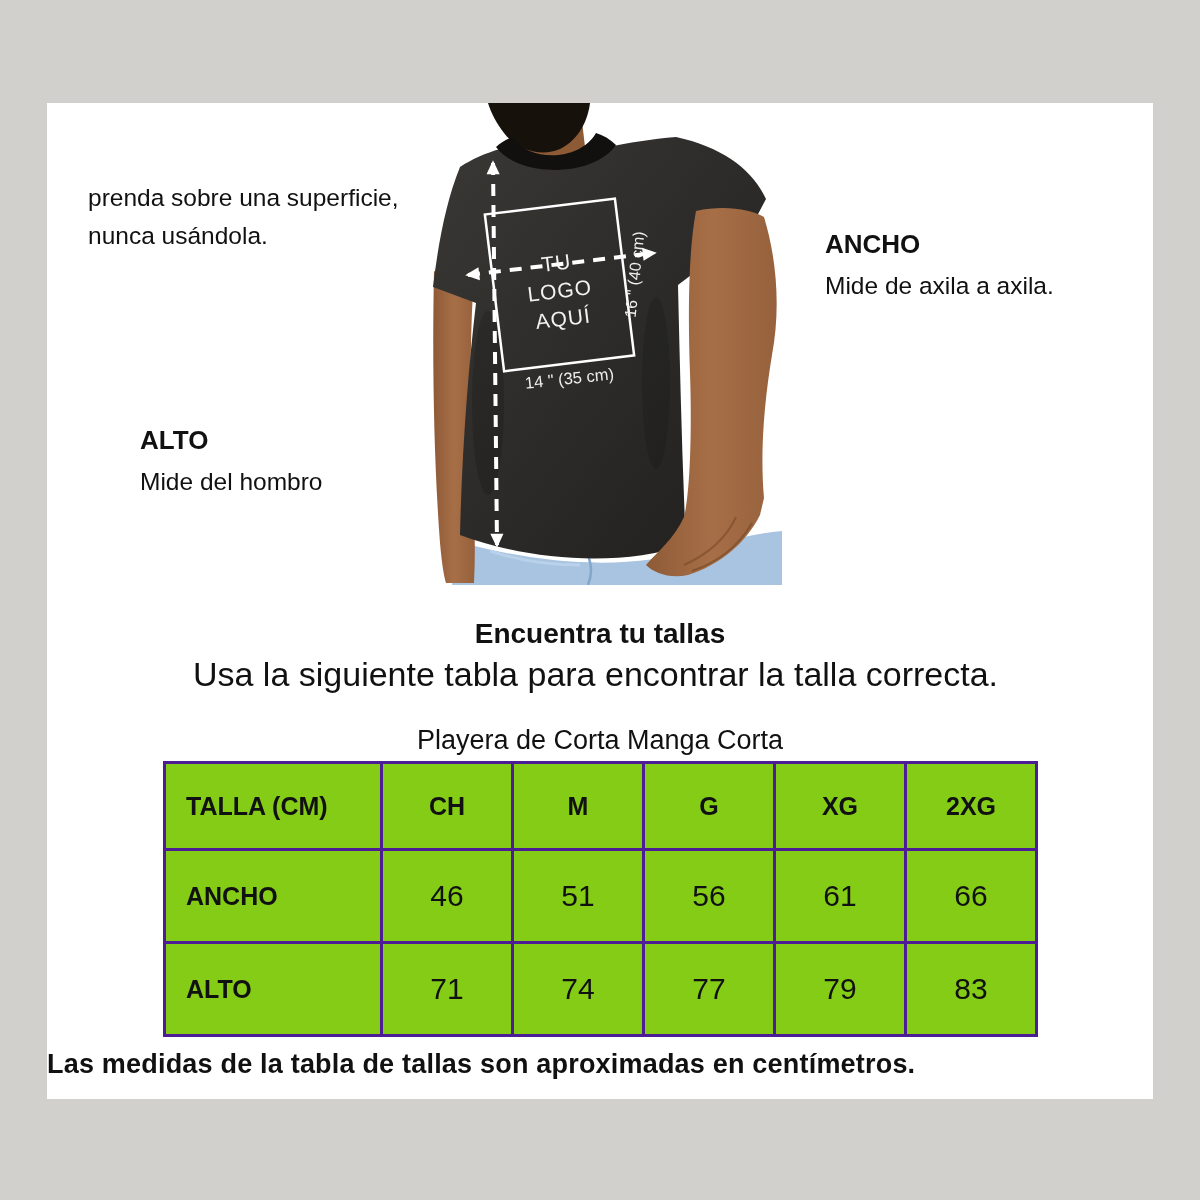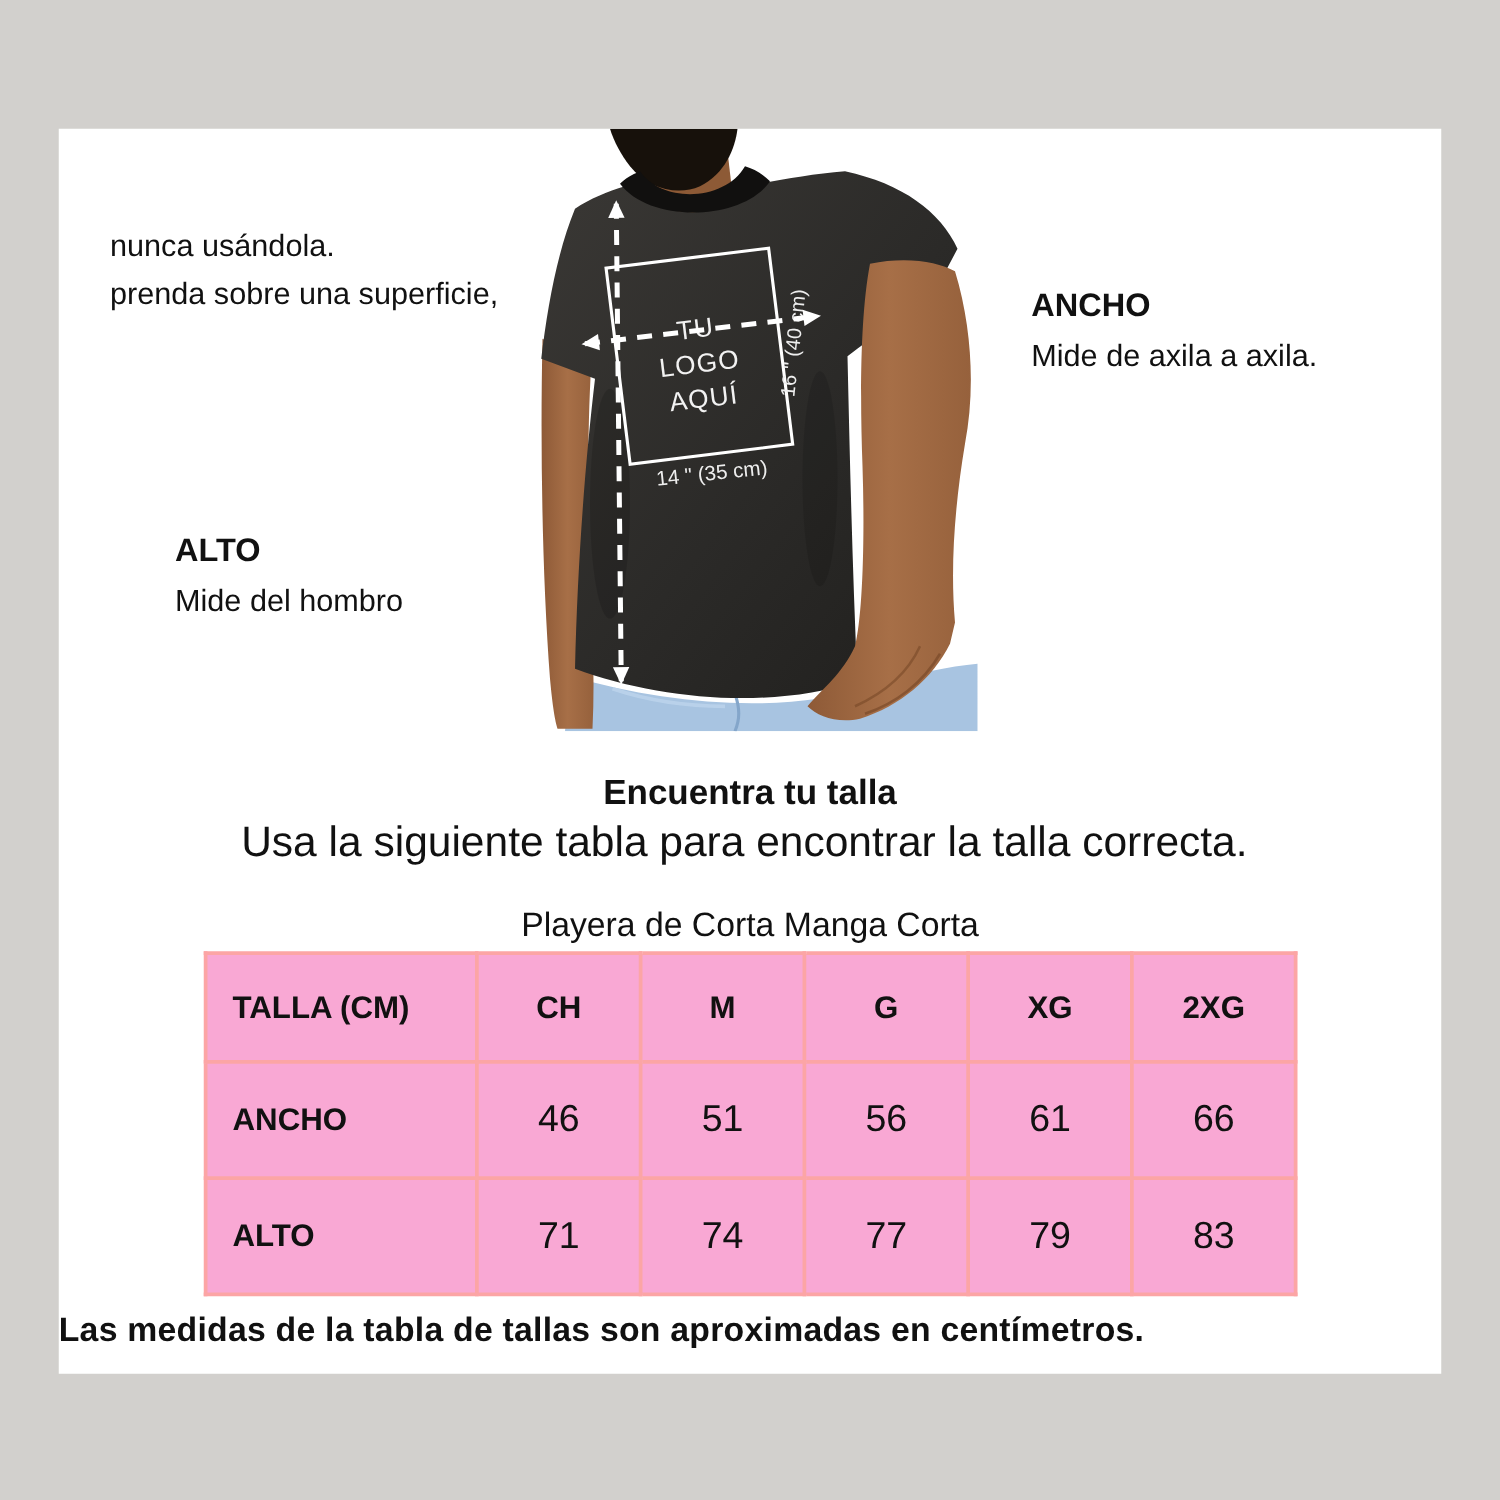--- a/index.html
+++ b/index.html
@@ -40,42 +40,42 @@
   .product-title{left:0;top:622px;width:1106px;text-align:center;font-size:27px;}
 
   
   table.size-table{
     position:absolute;left:116px;top:658px;width:872px;
     border-collapse:collapse;table-layout:fixed;
   }
   table.size-table col.c0{width:217px;}
   table.size-table col.cn{width:131px;}
   table.size-table th, table.size-table td{
-    border:3px solid #fca5a5;background:#f9a8d4;margin-top:10px;
+    border:3px solid #4c1d95;background:#84cc16;margin-top:10px;
   }
   table.size-table thead th{height:82px;font-size:25px;font-weight:bold;text-align:center;}
   table.size-table thead th.corner{text-align:left;padding-left:20px;}
   table.size-table tbody th{height:88px;font-size:25px;font-weight:bold;text-align:left;padding-left:20px;}
   table.size-table tbody td{height:88px;font-size:30px;font-weight:normal;text-align:center;}
 
   .footnote{
     left:0;top:946px;width:1106px;
     font-size:27px;font-weight:bold;letter-spacing:.2px;
   }
 
   svg text{font-family:"Liberation Sans", sans-serif;}
 </style>
 </head>
 <body>
 
 <div class="card">
 
   <div class="abs howto-body">
+    <div>prenda sobre una superficie,</div>
     <div>nunca usándola.</div>
-    <div>prenda sobre una superficie,</div>
   </div>
 
   <div class="abs ancho-block">
     <div class="measure-title">ANCHO</div>
     <div class="measure-desc">Mide de axila a axila.</div>
   </div>
 
   <div class="abs alto-block">
     <div class="measure-title">ALTO</div>
     <div class="measure-desc">
@@ -149,21 +149,21 @@
     </g>
 
     <text transform="translate(210,172) rotate(-84)" text-anchor="middle" font-size="16" fill="#eeeeee">16 " (40 cm)</text>
     <text transform="translate(140,281) rotate(-6)" text-anchor="middle" font-size="16.5" fill="#eeeeee">14 " (35 cm)</text>
 
     <line x1="63" y1="60" x2="67" y2="442" stroke="#ffffff" stroke-width="4" stroke-dasharray="12 9" marker-start="url(#arrHead)" marker-end="url(#arrHead)"></line>
 
     <line x1="38" y1="172" x2="224" y2="150" stroke="#ffffff" stroke-width="4" stroke-dasharray="12 9" marker-start="url(#arrHead)" marker-end="url(#arrHead)"></line>
   </svg>
 
-  <div class="abs find-title">Encuentra tu talla</div>
+  <div class="abs find-title">Encuentra tu tallas</div>
   <div class="abs find-sub">Usa la siguiente tabla para encontrar la talla correcta.</div>
   <div class="abs product-title">Playera de Corta Manga Corta</div>
 
   <table class="size-table">
     <colgroup>
       <col class="c0">
         <col class="cn">
         <col class="cn">
         <col class="cn">
         <col class="cn">

